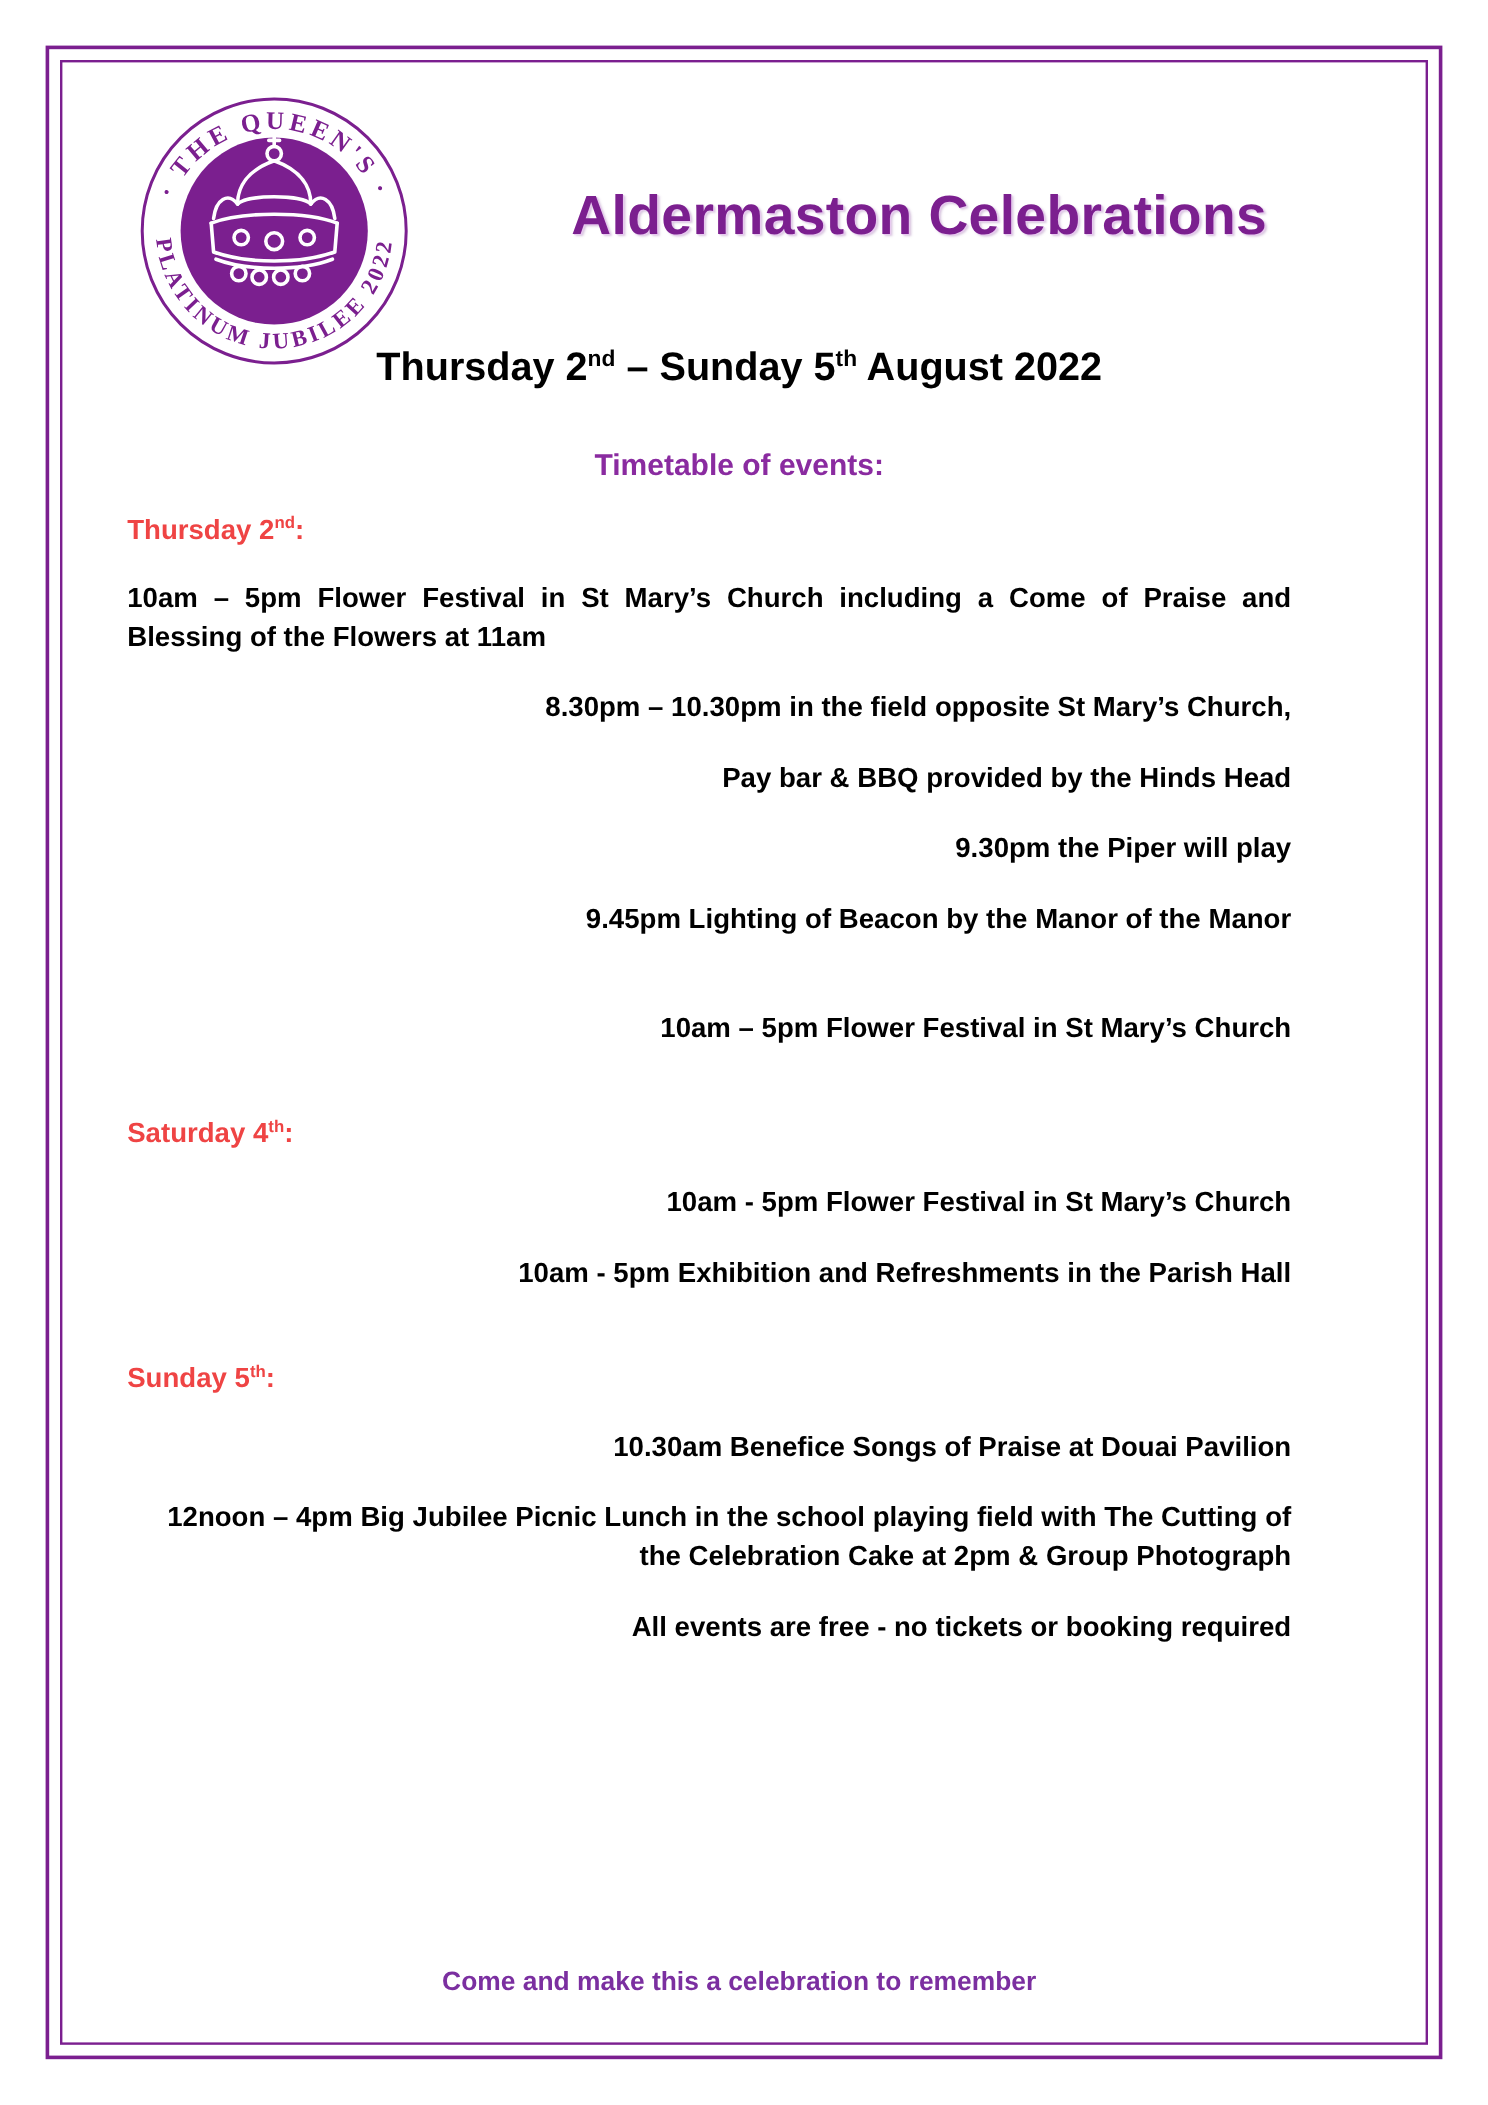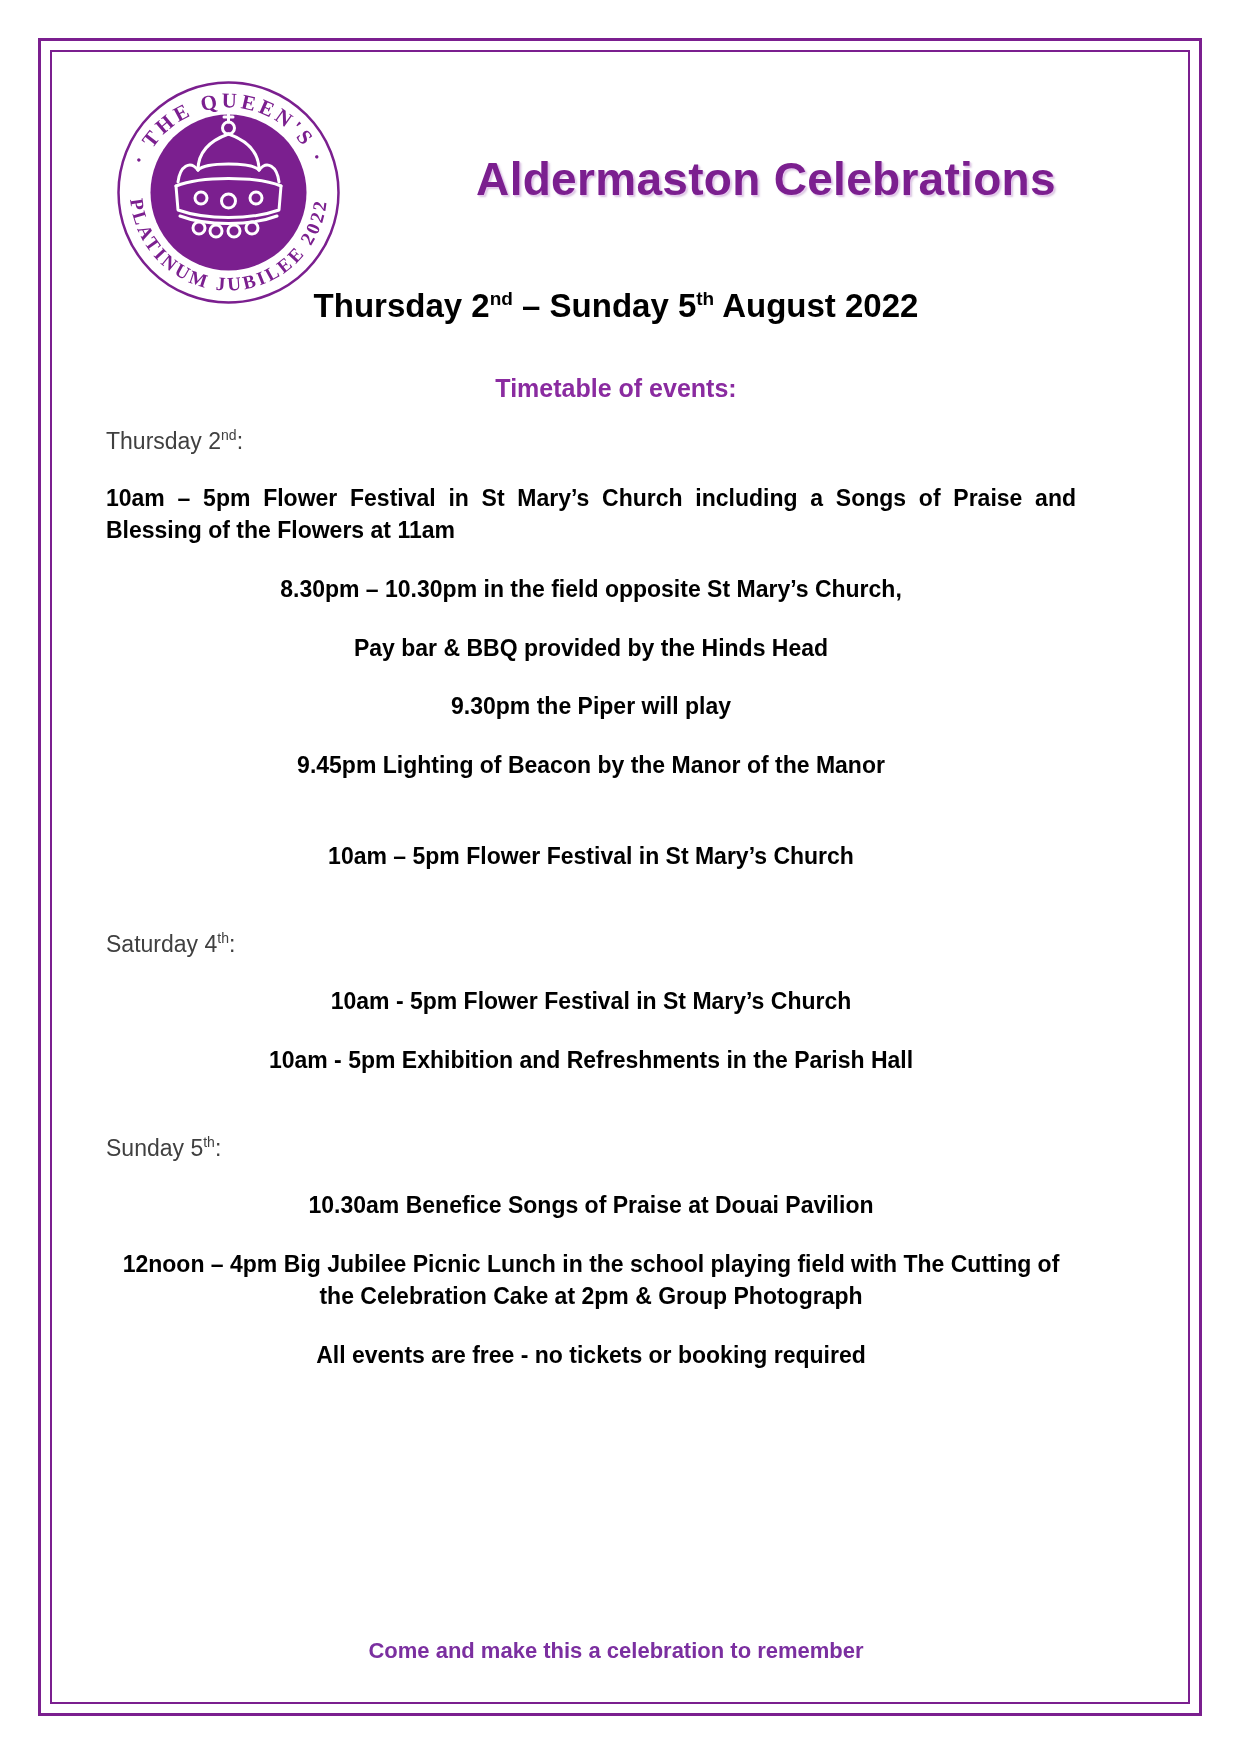--- a/index.html
+++ b/index.html
@@ -102,37 +102,37 @@
   
   .body-block {
     position: absolute;
     left: 40px;
     top: 365px;
     width: 970px;
   }
 
   .day-heading {
     font-size: 23px;
-    font-weight: normal;
-    color: #404040;
+    font-weight: bold;
+    color: #ef4444;
     margin: 0 0 26px 0;
     line-height: 1.25;
   }
   .day-heading sup { font-size: 14px; vertical-align: super; }
 
   .event-line {
     font-size: 23px;
     font-weight: bold;
     color: #000000;
     margin: 0 0 26px 0;
     line-height: 1.42;
     text-align: justify;
     text-justify: inter-word;
   }
-  .event-line.nojust { text-align: center; }
+  .event-line.nojust { text-align: right; }
 
   .gap { height: 32px; }
 
   .footer {
     position: absolute;
     left: 40px;
     bottom: 28px;
     width: 1020px;
     text-align: center;
     font-size: 22px;
@@ -203,21 +203,21 @@
       <span>Thursday 2</span><sup>nd</sup><span> – Sunday 5</span><sup>th</sup><span> August 2022</span>
     </div>
 
     <div class="timetable-heading">Timetable of events:</div>
 
     <div class="body-block">
 
       <div class="day-heading">
         <span>Thursday 2</span><sup>nd</sup><span>:</span>
       </div>
-      <p class="event-line">10am – 5pm Flower Festival in St Mary’s Church including a Songs of Praise and Blessing of the Flowers at 11am</p>
+      <p class="event-line">10am – 5pm Flower Festival in St Mary’s Church including a Come of Praise and Blessing of the Flowers at 11am</p>
       <p class="event-line nojust">8.30pm – 10.30pm in the field opposite St Mary’s Church,</p>
       <p class="event-line nojust">Pay bar &amp; BBQ provided by the Hinds Head</p>
       <p class="event-line nojust">9.30pm the Piper will play</p>
       <p class="event-line nojust">9.45pm Lighting of Beacon by the Manor of the Manor</p>
 
       <div class="gap"></div>
 
       <p class="event-line nojust">10am – 5pm   Flower Festival in St Mary’s Church</p>
 
       <div class="gap"></div>

